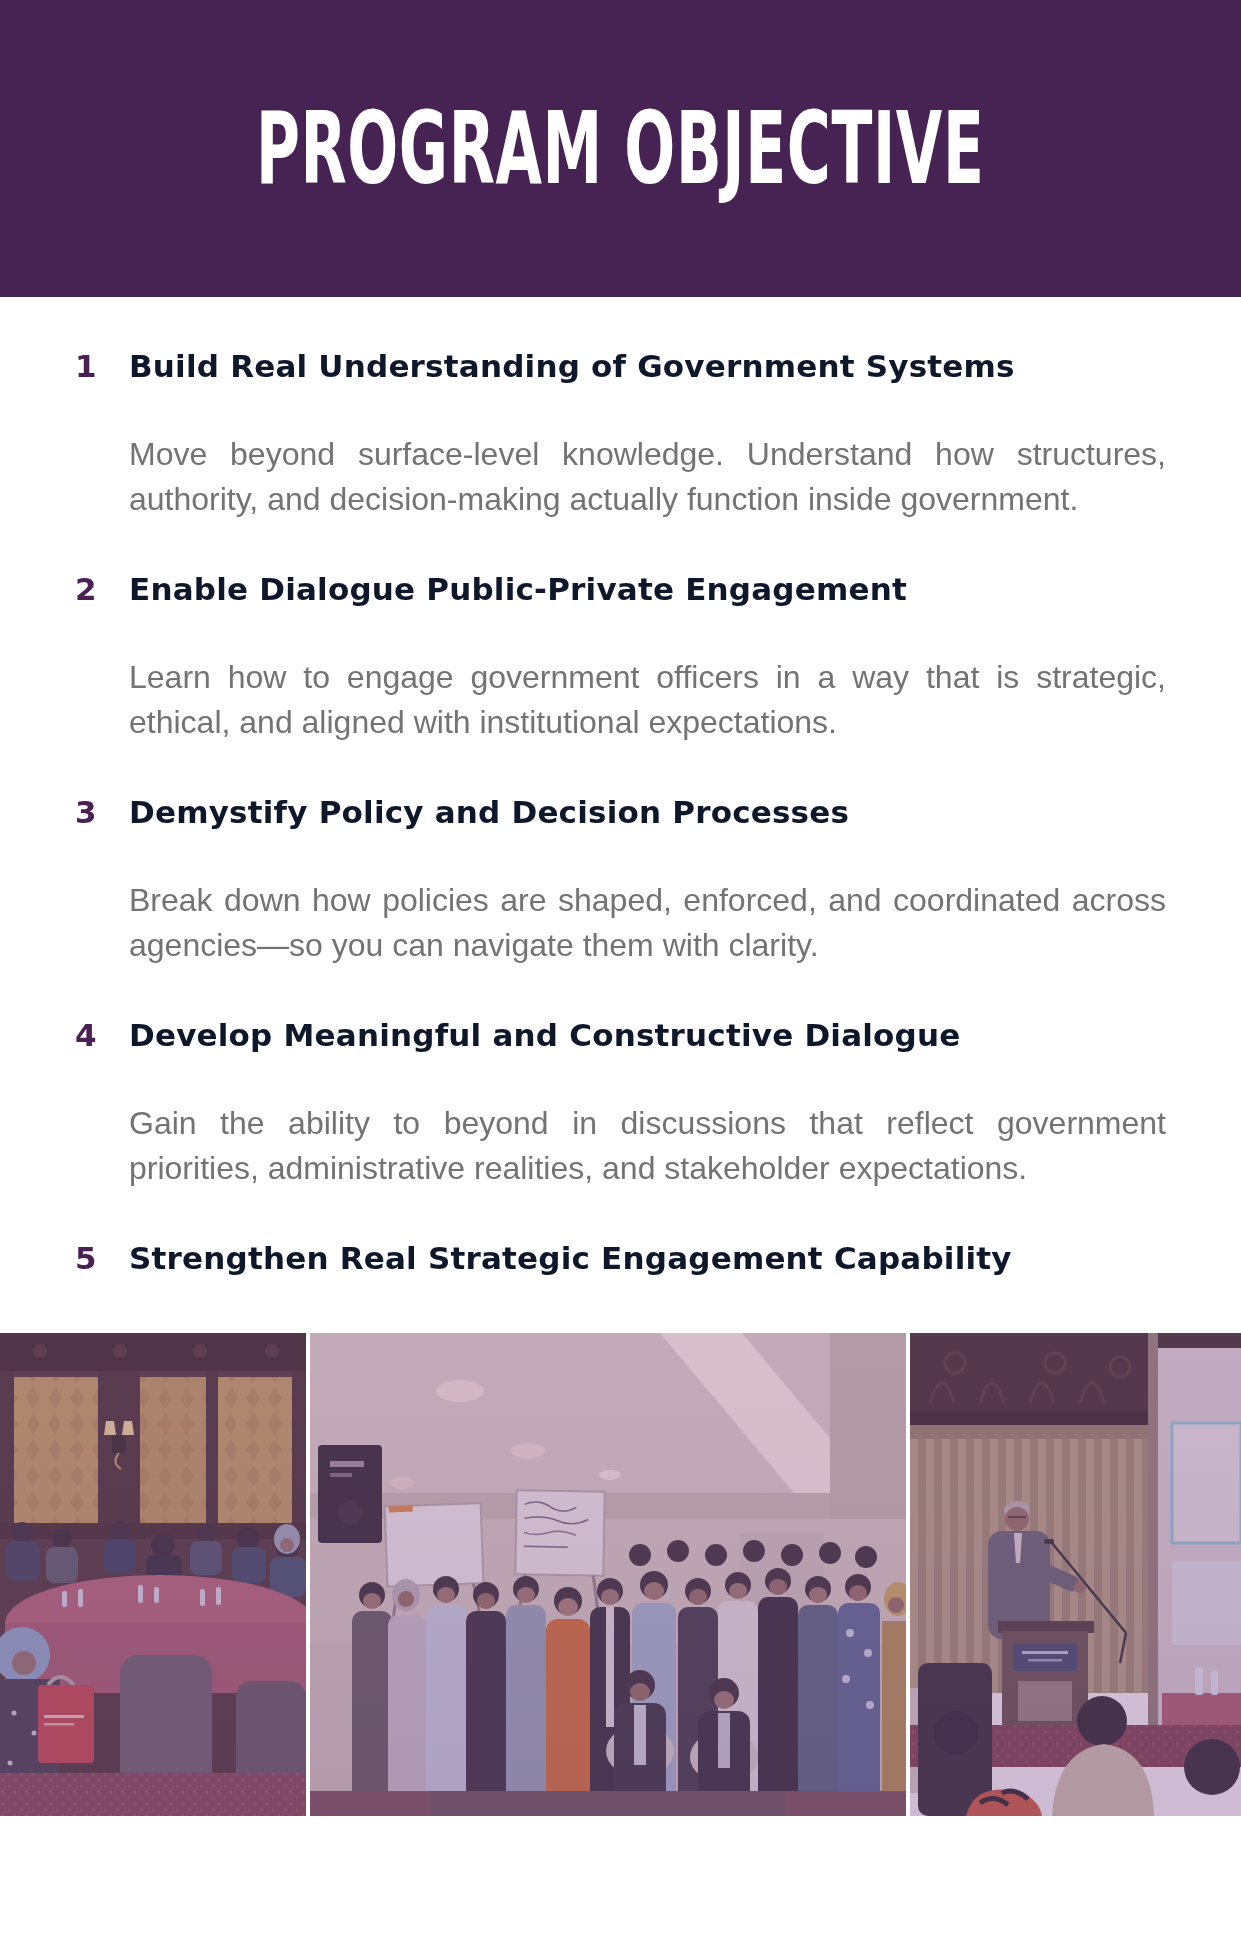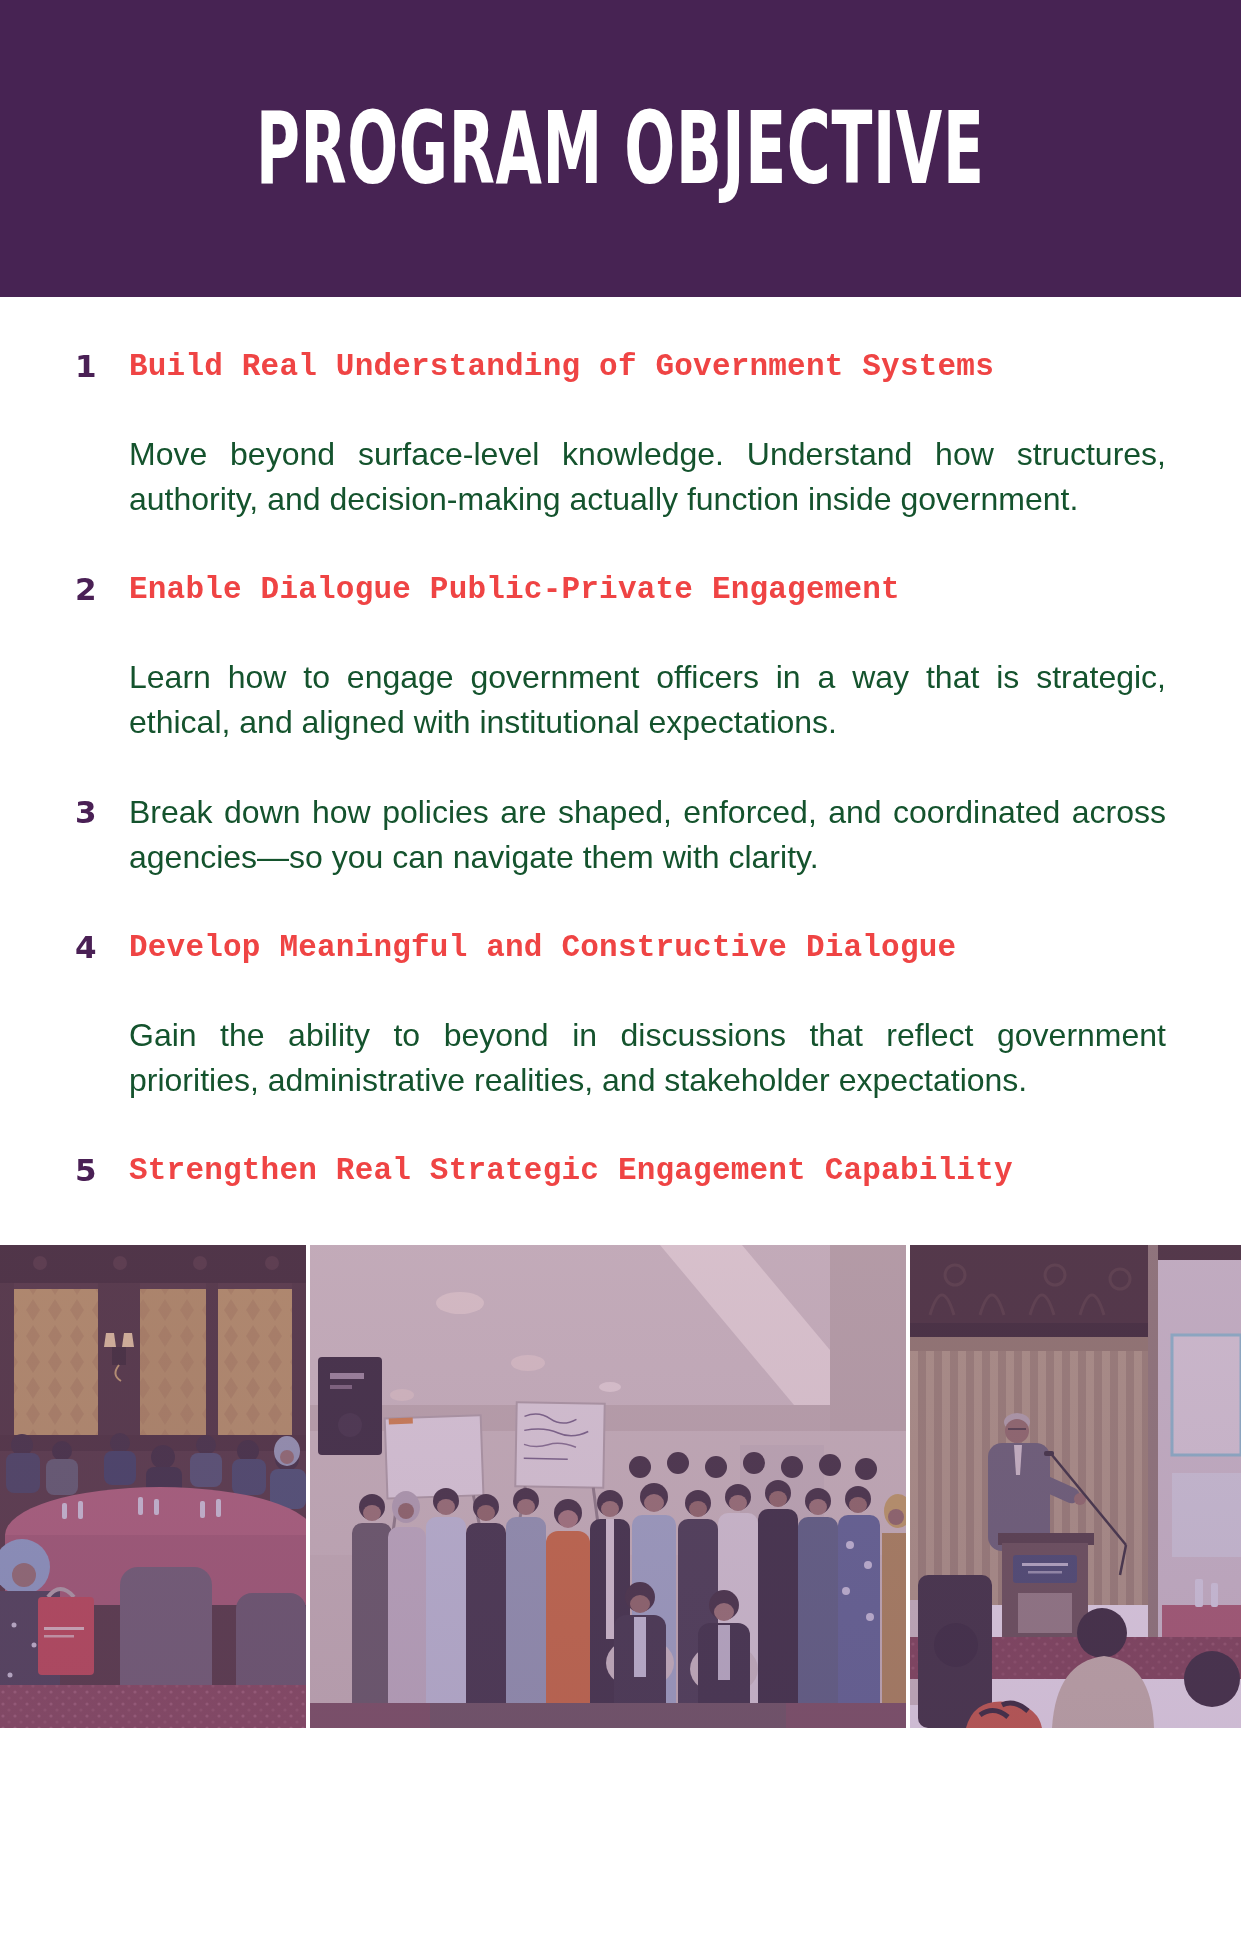--- a/index.html
+++ b/index.html
@@ -24,26 +24,25 @@
 
   
   .objectives{padding:0 75px 0 129px;}
   .item{position:relative;margin-top:45px;}
   .item:first-child{margin-top:47px;}
   .num{
     position:absolute;left:-54px;top:0;width:40px;
     color:#4A2055;font-weight:700;font-size:31px;line-height:45px;
   }
   .heading{
-    margin:0;color:#ef4444;font-weight:700;font-size:31px;line-height:45px;
+    margin:0;color:#0f172a;font-weight:700;font-size:31px;line-height:45px;
     letter-spacing:0.2px;
-    font-family:Liberation Mono, monospace;
   }
   .body-text{
-    margin:43px 0 0 0;color:#14532d;font-size:32px;line-height:45px;
+    margin:43px 0 0 0;color:#737373;font-size:32px;line-height:45px;
     font-family:"Liberation Sans","DejaVu Sans",sans-serif;
     text-align:justify;
   }
 
   
   .collage{
     margin-top:52px;display:flex;gap:4px;height:483px;background:#fff;
   }
   .photo{position:relative;height:483px;overflow:hidden;margin:0;padding:0;}
   .photo svg{display:block;}
@@ -74,20 +73,21 @@
     </article>
 
     <article class="item">
       <div class="num">2</div>
       <h2 class="heading">Enable Dialogue Public-Private Engagement</h2>
       <p class="body-text">Learn how to engage government officers in a way that is strategic, ethical, and aligned with institutional expectations.</p>
     </article>
 
     <article class="item">
       <div class="num">3</div>
+      <h2 class="heading">Demystify Policy and Decision Processes</h2>
       <p class="body-text">Break down how policies are shaped, enforced, and coordinated across agencies—so you can navigate them with clarity.</p>
     </article>
 
     <article class="item">
       <div class="num">4</div>
       <h2 class="heading">Develop Meaningful and Constructive Dialogue</h2>
       <p class="body-text">Gain the ability to beyond in discussions that reflect government priorities, administrative realities, and stakeholder expectations.</p>
     </article>
 
     <article class="item">

